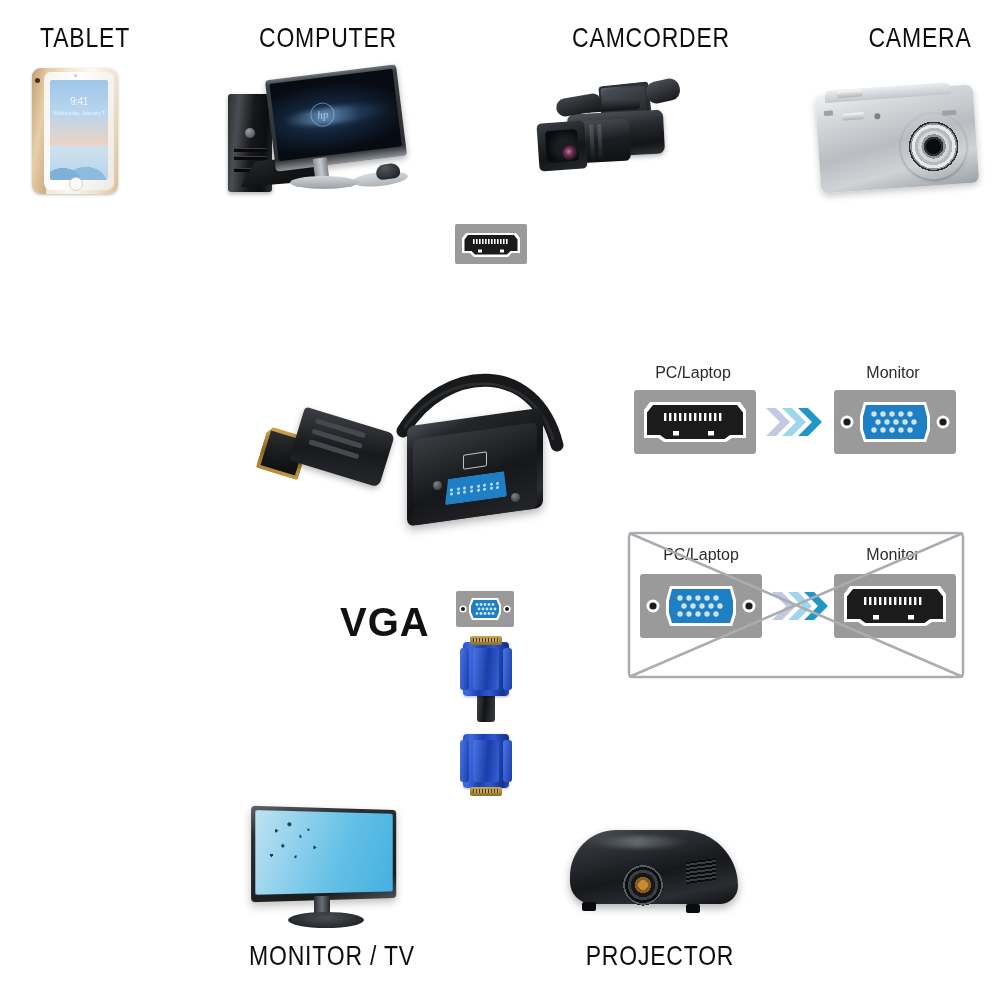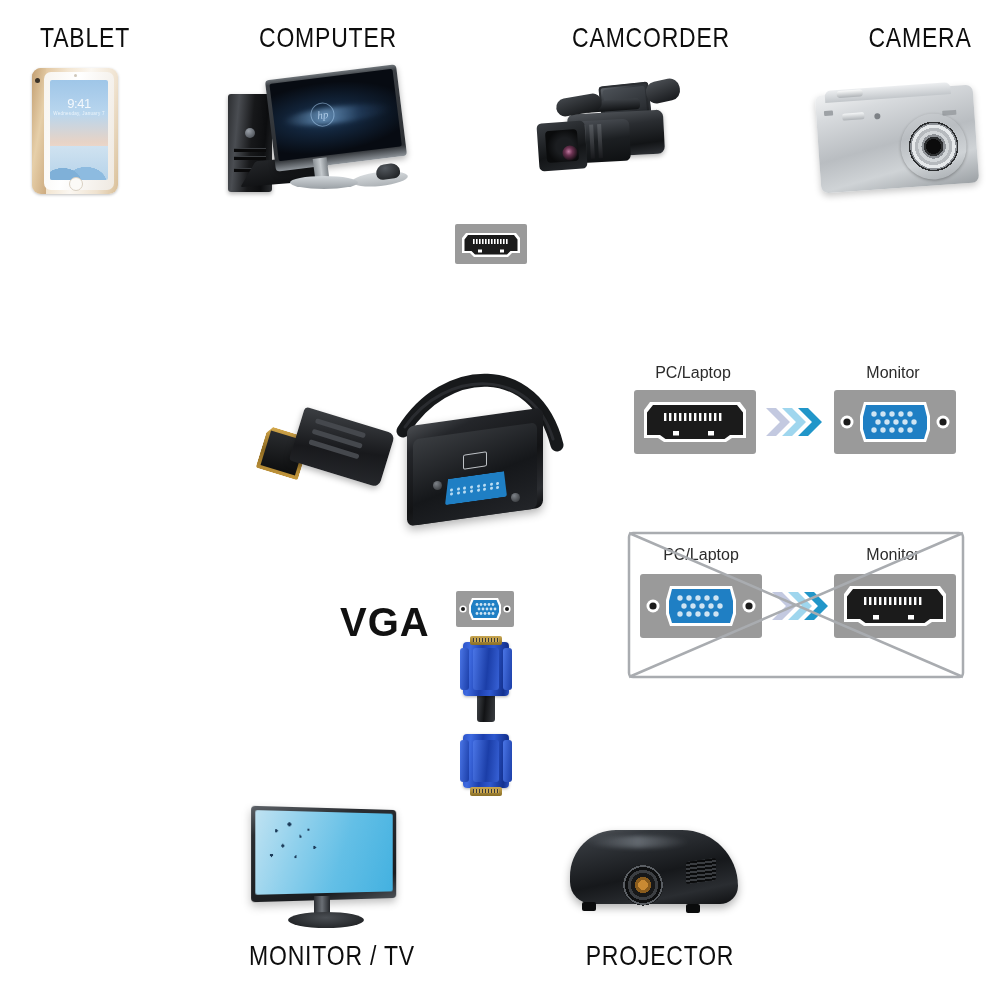--- a/index.html
+++ b/index.html
@@ -51,21 +51,21 @@
     background:linear-gradient(100deg,#f7f4ef,#ffffff 40%,#efe9e1);}
   .ipad-screen{position:absolute;left:18px;top:12px;width:58px;height:100px;border-radius:2px;
     background:linear-gradient(180deg,#9fc6e8 0%,#b9d6ee 34%,#e7d3c6 62%,#f3ddd0 76%,#dfe9f2 100%);
     overflow:hidden;}
   .ipad-mtn{position:absolute;left:0;bottom:0;width:100%;height:34px;
     background:
       radial-gradient(ellipse 30px 22px at 22% 104%, #7fb0d8 60%, transparent 61%),
       radial-gradient(ellipse 34px 26px at 62% 108%, #8dbbe0 60%, transparent 61%),
       linear-gradient(180deg,#cfe2f0,#b6d3ea);}
   .ipad-time{position:absolute;left:0;top:16px;width:100%;text-align:center;
-    font-size:13px;color:#ffffff;opacity:.85;font-family:"Liberation Sans",sans-serif;letter-spacing:-.5px;}
+    font-size:10px;color:#ffffff;opacity:.85;font-family:"Liberation Sans",sans-serif;letter-spacing:-.5px;}
   .ipad-date{position:absolute;left:0;top:31px;width:100%;text-align:center;
     font-size:4.5px;color:#ffffff;opacity:.75;letter-spacing:.3px;}
   .ipad-home{position:absolute;left:50%;margin-left:-6px;bottom:3px;width:12px;height:12px;border-radius:50%;
     border:1px solid #d9d0c2;background:#fbfaf7;}
   .ipad-cam{position:absolute;left:50%;margin-left:-1.5px;top:6px;width:3px;height:3px;border-radius:50%;background:#cfc7ba;}
   .ipad-side{position:absolute;left:0;top:0;width:14px;height:100%;border-radius:9px 0 0 9px;
     background:linear-gradient(100deg,#c39f72,#e6cfa9 50%,#cdab80);}
   .ipad-lens{position:absolute;left:3px;top:10px;width:5px;height:5px;border-radius:50%;background:#3a3228;}
 
   

